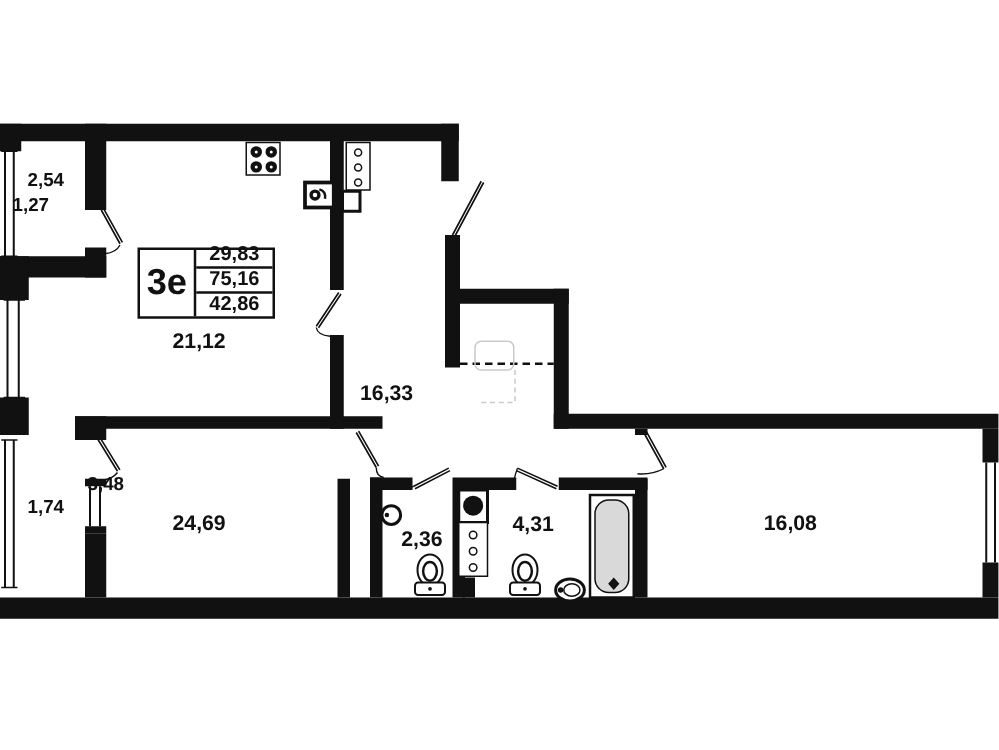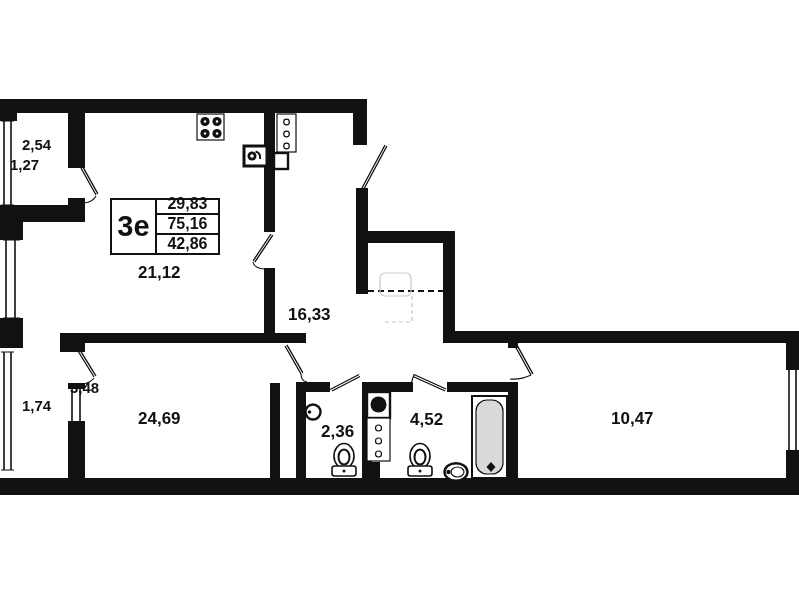--- a/index.html
+++ b/index.html
@@ -208,21 +208,21 @@
       <div>29,83</div>
       <div>75,16</div>
       <div>42,86</div>
     </div>
   </div>
 
   <div class="lbl" style="left:138px;top:264px;width:60px;">21,12</div>
   <div class="lbl" style="left:288px;top:258px;width:60px;margin-top:48px;">16,33</div>
   <div class="lbl" style="left:138px;top:410px;width:62px;">24,69</div>
   <div class="lbl" style="left:321px;top:411px;width:44px;margin-top:12px;">2,36</div>
-  <div class="lbl" style="left:410px;top:411px;width:44px;">4,52</div>
-  <div class="lbl" style="left:611px;top:410px;width:64px;">10,47</div>
+  <div class="lbl" style="left:410px;top:411px;width:44px;">4,31</div>
+  <div class="lbl" style="left:611px;top:410px;width:64px;">16,08</div>
 
   <div class="lbl small" style="left:22px;top:137px;width:40px;">2,54</div>
   <div class="lbl small" style="left:10px;top:157px;width:40px;">1,27</div>
   <div class="lbl small" style="left:22px;top:380px;width:40px;margin-left:48px;">3,48</div>
   <div class="lbl small" style="left:22px;top:398px;width:40px;">1,74</div>
 
 </div>
 
 </body></html>

